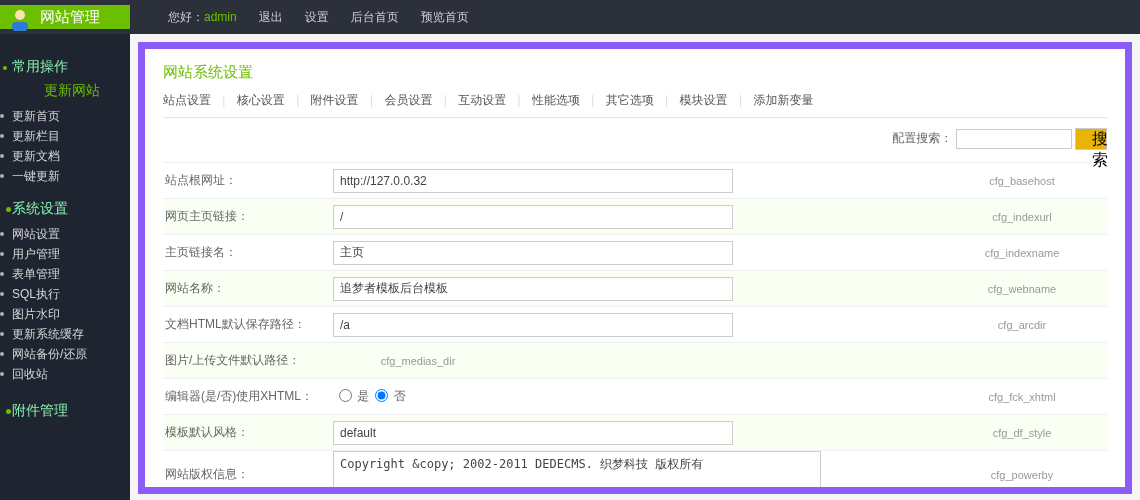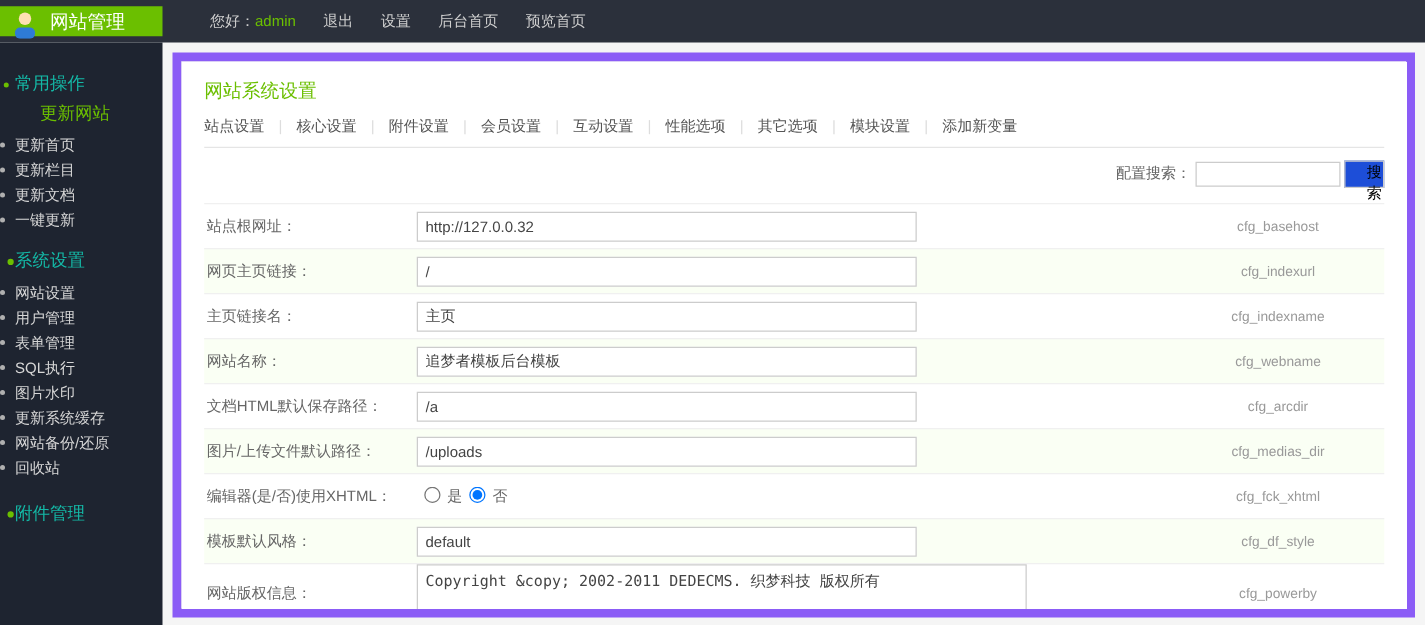--- a/index.html
+++ b/index.html
@@ -6,36 +6,36 @@
 body { font-family: "Microsoft YaHei", Arial, sans-serif; font-size: 12px; background: #f5f5f5; color: #444; }
 .top { height: 34px; background: #2b303b; display: flex; align-items: center; width: 1140px; }
 .logo { width: 130px; height: 24px; background: #6bbf00; color: #fff; display: flex; align-items: center; font-size: 15px; position: relative; }
 .logo-icon { width: 28px; height: 28px; margin: 0 6px; display: flex; align-items: flex-end; justify-content: center; }
 .logo-icon svg { display: block; }
 .topnav { display: flex; align-items: flex-end; gap: 22px; padding-left: 38px; }
 .topnav span, .topnav a { color: #cfcfcf; font-size: 12px; }
 .topnav .hello b { color: #6bbf00; font-weight: normal; }
 .wrap { display: flex; width: 1140px; }
 .side { width: 130px; background: #1e2430; min-height: 466px; padding-top: 18px; }
-.side .sec { color: #14b8a6; font-size: 14px; padding-left: 12px; margin: 6px 0 6px; position: relative; }
+.side .sec { color: #86efac; font-size: 14px; padding-left: 12px; margin: 6px 0 6px; position: relative; }
 .side .sec.first::before { content: ""; position: absolute; left: 3px; top: 8px; width: 4px; height: 4px; background: #6bbf00; border-radius: 50%; }
-.side .sub { color: #6bbf00; font-size: 14px; padding-left: 32px; margin-bottom: 6px; }
+.side .sub { color: #6bbf00; font-size: 14px; padding-left: 44px; margin-bottom: 6px; }
 .side ul { list-style: none; }
 .side li { color: #d6d6d6; font-size: 12px; line-height: 20px; cursor: pointer; }
 .side li::before { content: ""; display: inline-block; width: 4px; height: 4px; background: #b0b0b0; border-radius: 50%; margin-right: 8px; vertical-align: 2px; }
 .side .sec.dot::before { content: ""; position: absolute; left: 6px; top: 7px; width: 5px; height: 5px; background: #6bbf00; border-radius: 50%; }
 .main { flex: 1; background: #fff; margin: 8px; padding: 14px 18px 6px 18px; border: 7px solid #8b5cf6; overflow: auto; height: 452px; }
 .ptitle { color: #6bbf00; font-size: 15px; margin-bottom: 10px; }
 .tabs { border-bottom: 1px solid #e5e5e5; padding-bottom: 8px; margin-bottom: 10px; color: #555; }
 .tabs a { color: #555; margin: 0 8px; cursor: pointer; font-size: 12px; }
 .tabs a:first-child { margin-left: 0; }
 .sep { color: #ddd; }
 .search { text-align: right; margin-bottom: 12px; font-size: 12px; color: #666; }
 .search input { width: 116px; height: 20px; border: 1px solid #ccc; vertical-align: middle; }
-.search button { width: 32px; height: 22px; background: #1d4ed8; border: 1px solid #ccc; font-size: 12px; vertical-align: middle; cursor: pointer; padding-left: 16px; }
+.search button { width: 32px; height: 22px; background: #eab308; border: 1px solid #ccc; font-size: 16px; vertical-align: middle; cursor: pointer; padding-left: 16px; }
 .row { display: flex; align-items: center; min-height: 36px; border-top: 1px solid #f0f0f0; }
 .row:nth-child(even) { background: #fafff4; }
 .row .lab { width: 170px; color: #666; padding-left: 2px; }
 .row .fld { flex: 1; }
 .row .var { width: 170px; color: #999; font-size: 11px; text-align: center; }
 .row input[type=text] { width: 400px; height: 24px; border: 1px solid #ccc; padding: 0 6px; font-size: 12px; color: #444; }
 .row textarea { width: 488px; height: 44px; border: 1px solid #ccc; padding: 4px 6px; font-size: 12px; color: #444; resize: none; }
 .row .radio { color: #666; font-size: 12px; }
 .row .radio input { margin: 0 2px 0 6px; vertical-align: -2px; }
 .scroll { height: 8px; background: #e5e5e5; margin-top: 4px; position: relative; }
@@ -116,21 +116,20 @@
           <div class="fld"><input type="text" value="追梦者模板后台模板" style=""></div>
           <div class="var">cfg_webname</div>
         </div>
         <div class="row">
           <div class="lab">文档HTML默认保存路径：</div>
           <div class="fld"><input type="text" value="/a" style=""></div>
           <div class="var">cfg_arcdir</div>
         </div>
         <div class="row">
           <div class="lab">图片/上传文件默认路径：</div>
-          <div class="fld"><input type="text" value="/uploads" style=""></div>
           <div class="var">cfg_medias_dir</div>
         </div>
         <div class="row">
           <div class="lab">编辑器(是/否)使用XHTML：</div>
           <div class="fld"><span class="radio"><input type="radio" name="rd6" style=""> 是<input type="radio" name="rd6" checked="" style=""> 否</span></div>
           <div class="var">cfg_fck_xhtml</div>
         </div>
         <div class="row">
           <div class="lab">模板默认风格：</div>
           <div class="fld"><input type="text" value="default" style=""></div>

